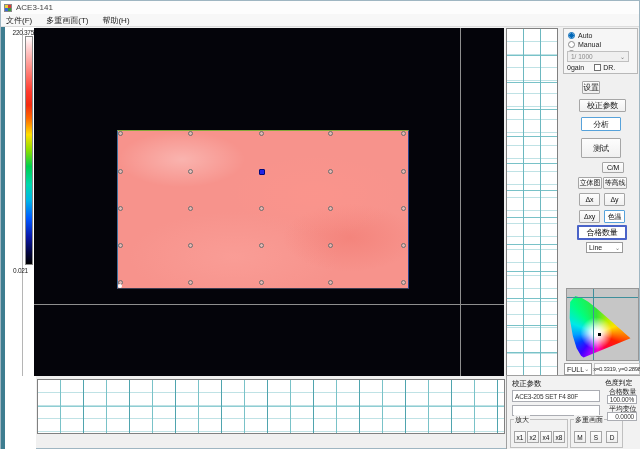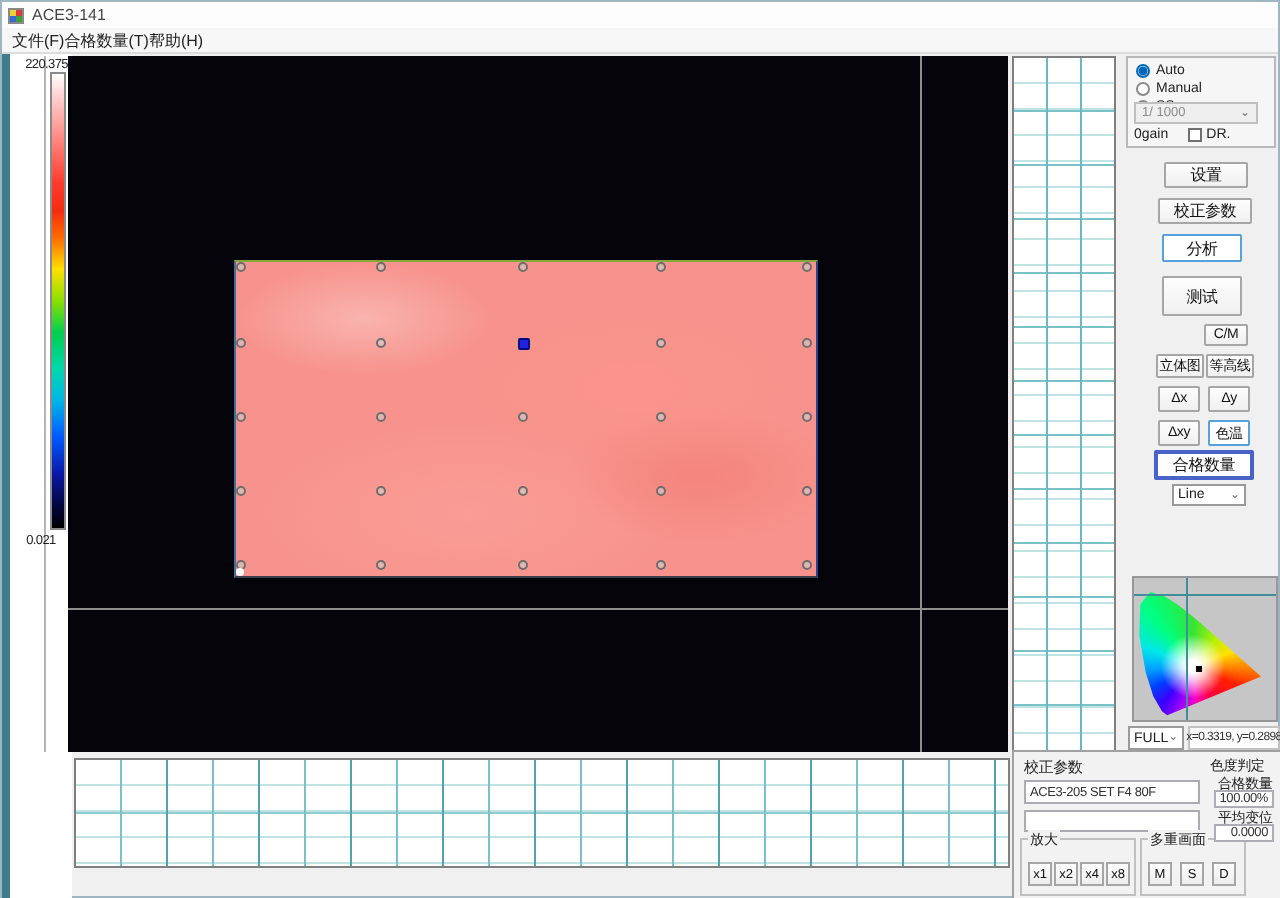--- a/index.html
+++ b/index.html
@@ -4,21 +4,21 @@
 <style>
   * { margin:0; padding:0; box-sizing:border-box; }
   html,body { width:640px; height:449px; overflow:hidden; }
   body { font-family:"Liberation Sans", sans-serif; background:#f0f0f0; position:relative; }
   .window { position:absolute; left:0; top:0; width:640px; height:449px; background:#f0f0f0; border:1px solid #9fb6c2; }
 
   
   .titlebar { position:absolute; left:0; top:0; width:100%; height:13px; background:#fdfdfd; display:flex; align-items:center; padding-left:3px; }
   .app-icon { width:8px; height:8px; margin-right:4px; background:conic-gradient(#d83b3b 0 25%, #3aa03a 25% 50%, #3b66d8 50% 75%, #e8d23b 75%); border:1px solid #888; }
   .title-text { font-size:8px; color:#444; }
-  .menubar { position:absolute; left:0; top:13px; width:100%; height:13px; background:#f7f7f7; border-bottom:1px solid #dcdcdc; display:flex; align-items:center; padding-left:5px; }
+  .menubar { position:absolute; left:0; top:13px; width:100%; height:13px; background:#f7f7f7; border-bottom:1px solid #dcdcdc; display:flex; align-items:center; gap:14px; padding-left:5px; }
   .menu-item { font-size:8px; color:#222; }
 
   
   .left-strip { position:absolute; left:0; top:26px; width:4px; height:423px; background:#3e7d90; }
   .left-panel { position:absolute; left:4px; top:26px; width:31px; height:423px; background:#ffffff; }
   .left-divider { position:absolute; left:21px; top:27px; width:1px; height:348px; background:#b5b5b5; }
   .colorbar-max { position:absolute; left:0px; top:28px; width:33px; font-size:6.5px; color:#222; text-align:right; letter-spacing:-0.3px; }
   .colorbar { position:absolute; left:24px; top:35px; width:8px; height:229px; border:1px solid #8a8a8a;
     background:linear-gradient(to bottom,#ffffff 0%,#ffd9d9 4%,#ff9a94 12%,#ff3b2e 24%,#f42c10 30%,#ff6a00 36%,#ffdf00 43%,#8adf00 50%,#00cf4f 57%,#00d9ae 65%,#00b5e8 72%,#0058ff 80%,#0a18a8 88%,#03053f 95%,#000000 100%); }
   .colorbar-min { position:absolute; left:4px; top:266px; width:31px; font-size:6.5px; color:#222; text-align:center; letter-spacing:-0.3px; }
@@ -94,21 +94,21 @@
 
 <div class="window">
 
   <div class="titlebar">
     <div class="app-icon"></div>
     <div class="title-text">ACE3-141</div>
   </div>
 
   <div class="menubar">
     <span class="menu-item">文件(F)</span>
-    <span class="menu-item">合格数量(T)</span>
+    <span class="menu-item">多重画面(T)</span>
     <span class="menu-item">帮助(H)</span>
   </div>
 
   <div class="left-strip"></div>
   <div class="left-panel"></div>
   <div class="left-divider"></div>
   <div class="colorbar-max">220.375</div>
   <div class="colorbar"></div>
   <div class="colorbar-min">0.021</div>
 
@@ -164,21 +164,21 @@
   <div class="shutter-select">
     <span>1/ 1000</span>
     <span class="chev">⌄</span>
   </div>
   <div class="gain-row">
     <span>0gain</span>
     <span class="checkbox"></span>
     <span>DR.</span>
   </div>
 
-  <div class="btn" style="left:581px;top:80px;width:42px;height:13px;">设置</div>
+  <div class="btn" style="left:581px;top:80px;width:18px;height:13px;">设置</div>
   <div class="btn" style="left:578px;top:98px;width:47px;height:13px;">校正参数</div>
   <div class="btn focus-thin" style="left:580px;top:116px;width:40px;height:14px;">分析</div>
   <div class="btn" style="left:580px;top:137px;width:40px;height:20px;">测试</div>
   <div class="btn" style="left:601px;top:161px;width:22px;height:11px;font-size:7px;">C/M</div>
   <div class="btn" style="left:577px;top:176px;width:24px;height:12px;font-size:7px;">立体图</div>
   <div class="btn" style="left:602px;top:176px;width:24px;height:12px;font-size:7px;">等高线</div>
   <div class="btn" style="left:578px;top:192px;width:21px;height:13px;font-size:7px;">Δx</div>
   <div class="btn" style="left:603px;top:192px;width:21px;height:13px;font-size:7px;">Δy</div>
   <div class="btn" style="left:578px;top:209px;width:21px;height:13px;font-size:7px;">Δxy</div>
   <div class="btn focus-thin" style="left:603px;top:209px;width:21px;height:13px;font-size:7px;">色温</div>

